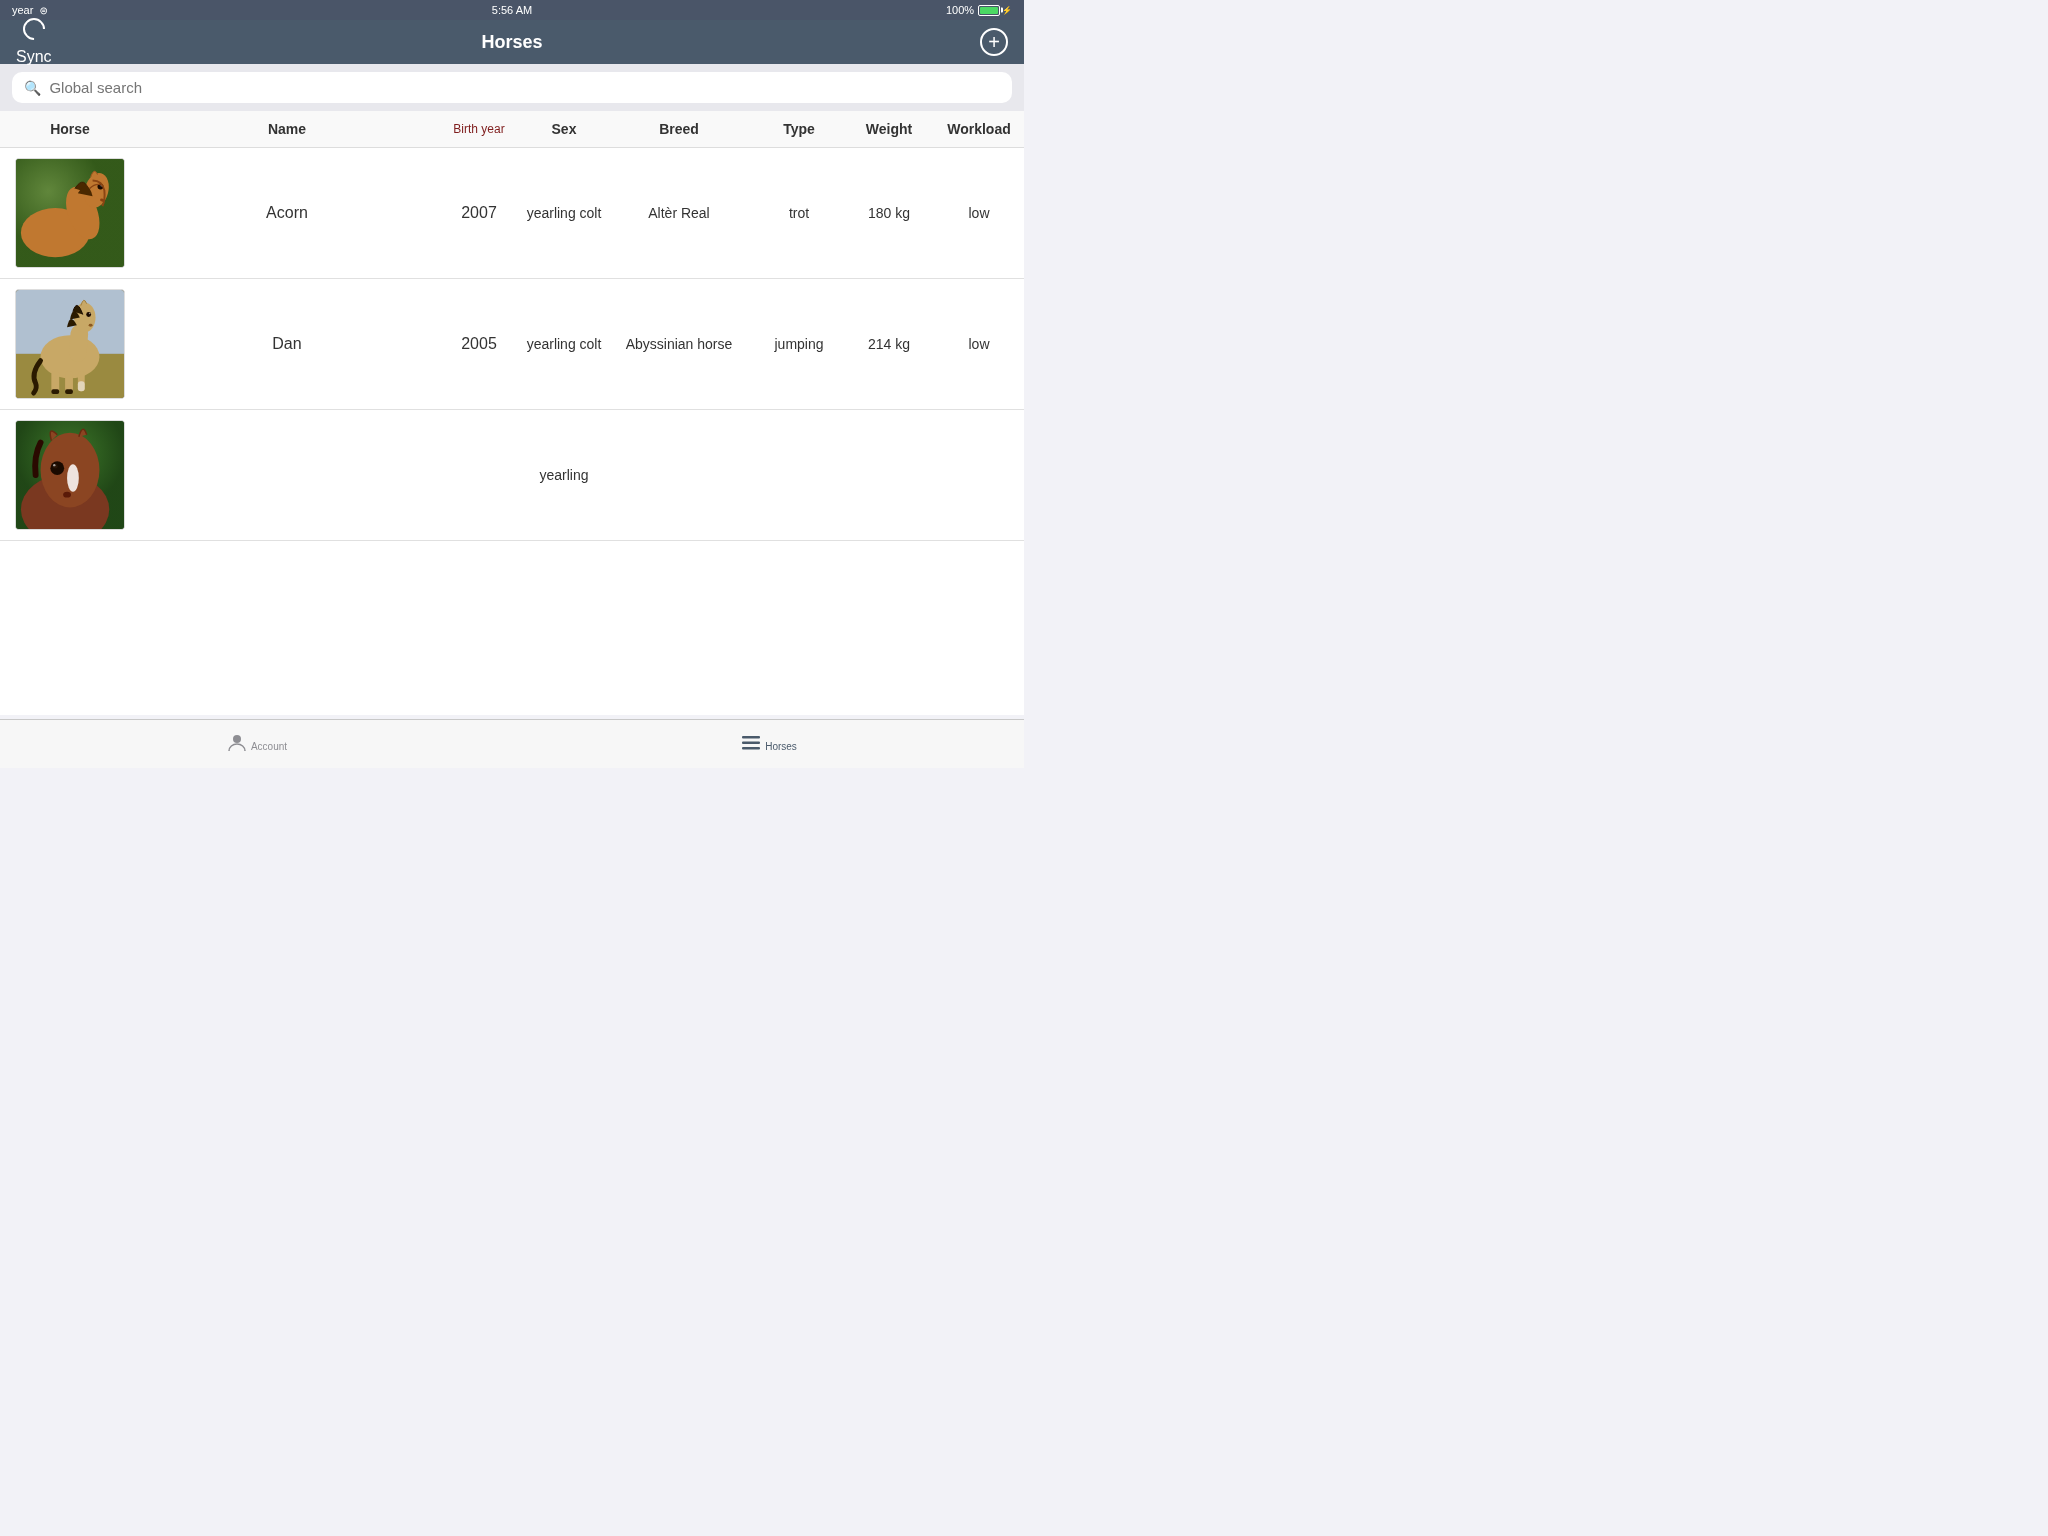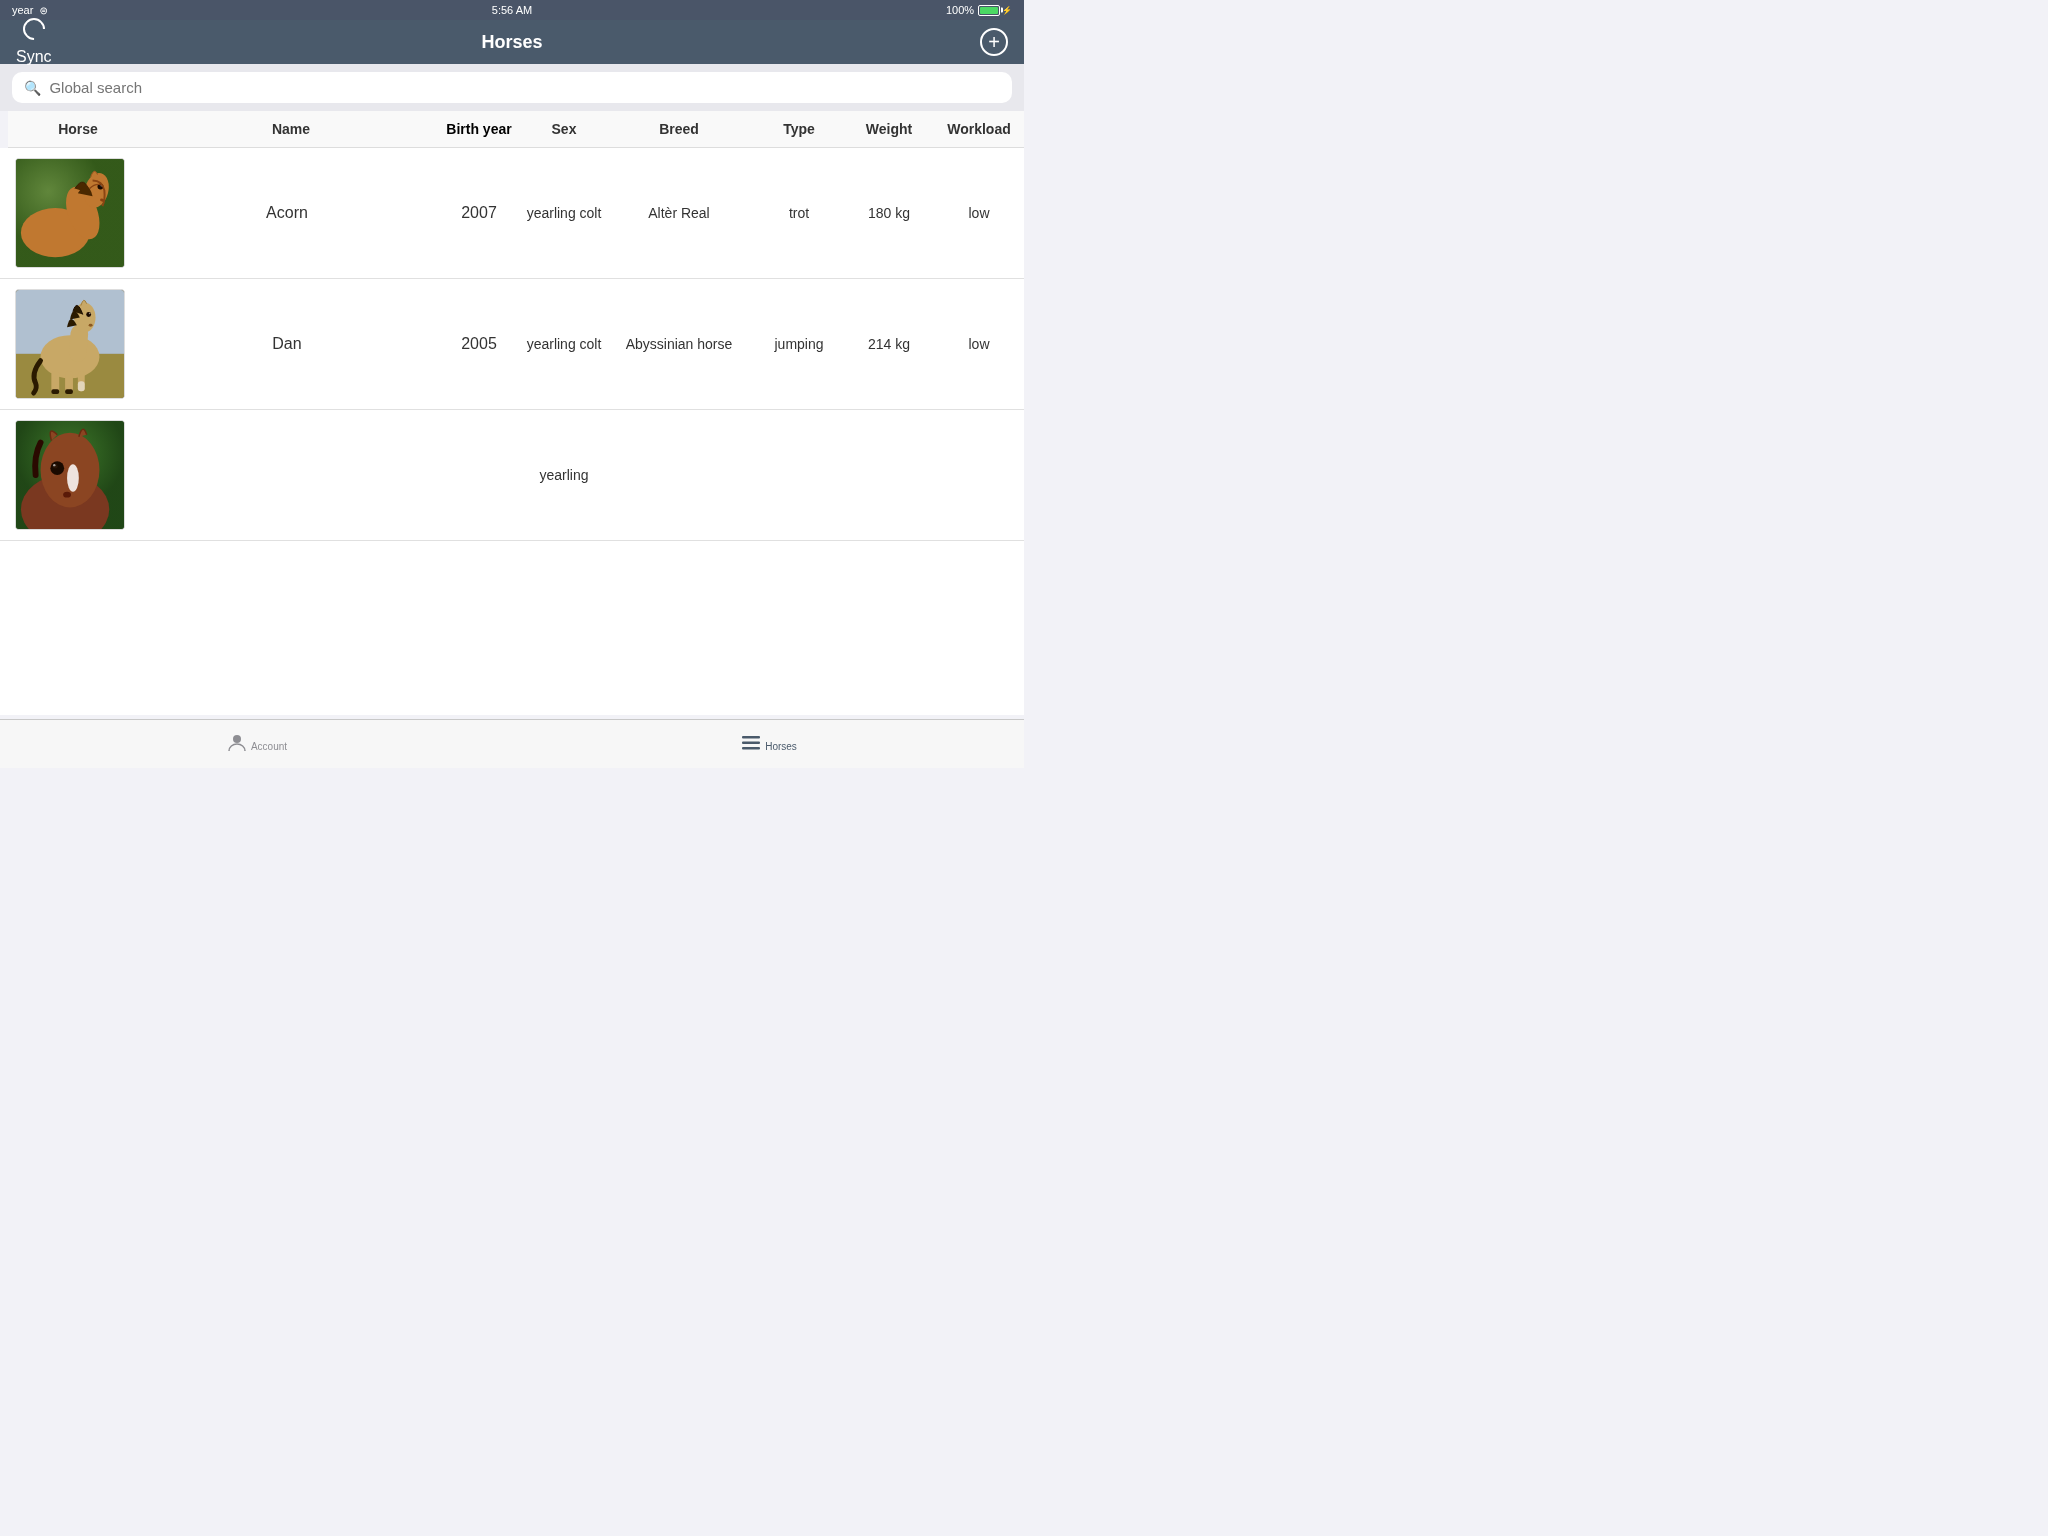--- a/index.html
+++ b/index.html
@@ -64,25 +64,24 @@
     }
     .magnifier { color: #8e8e93; font-size: 14px; }
 
     
     .table-header {
       background: #f9f9f9;
       display: flex;
       align-items: center;
       padding: 10px 0;
       border-bottom: 1px solid #ddd;
-      margin-left: 8px;
     }
     .col-horse { width: 140px; text-align: center; font-size: 14px; font-weight: 600; color: #333; }
     .col-name { flex: 1; text-align: center; font-size: 14px; font-weight: 600; color: #333; }
-    .col-birth { width: 90px; text-align: center; font-size: 14px; font-weight: 700; color: #000000; }
+    .col-birth { width: 90px; text-align: center; font-size: 12px; font-weight: 400; color: #7f1d1d; }
     .col-sex { width: 80px; text-align: center; font-size: 14px; font-weight: 600; color: #333; }
     .col-breed { width: 150px; text-align: center; font-size: 14px; font-weight: 600; color: #333; }
     .col-type { width: 90px; text-align: center; font-size: 14px; font-weight: 600; color: #333; }
     .col-weight { width: 90px; text-align: center; font-size: 14px; font-weight: 600; color: #333; }
     .col-workload { width: 90px; text-align: center; font-size: 14px; font-weight: 600; color: #333; }
 
     
     .table-body {
       background: white;
       overflow-y: auto;

